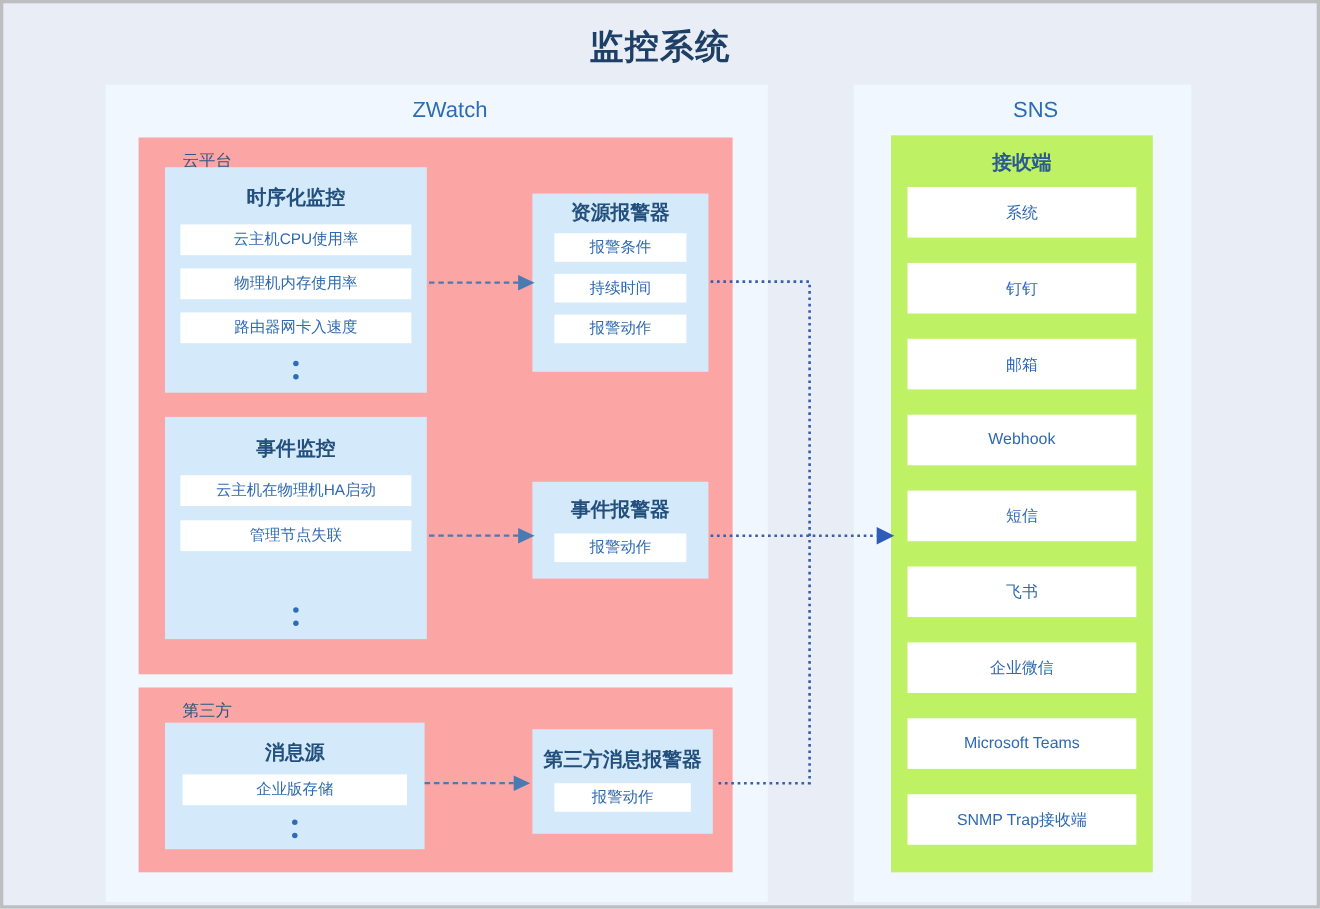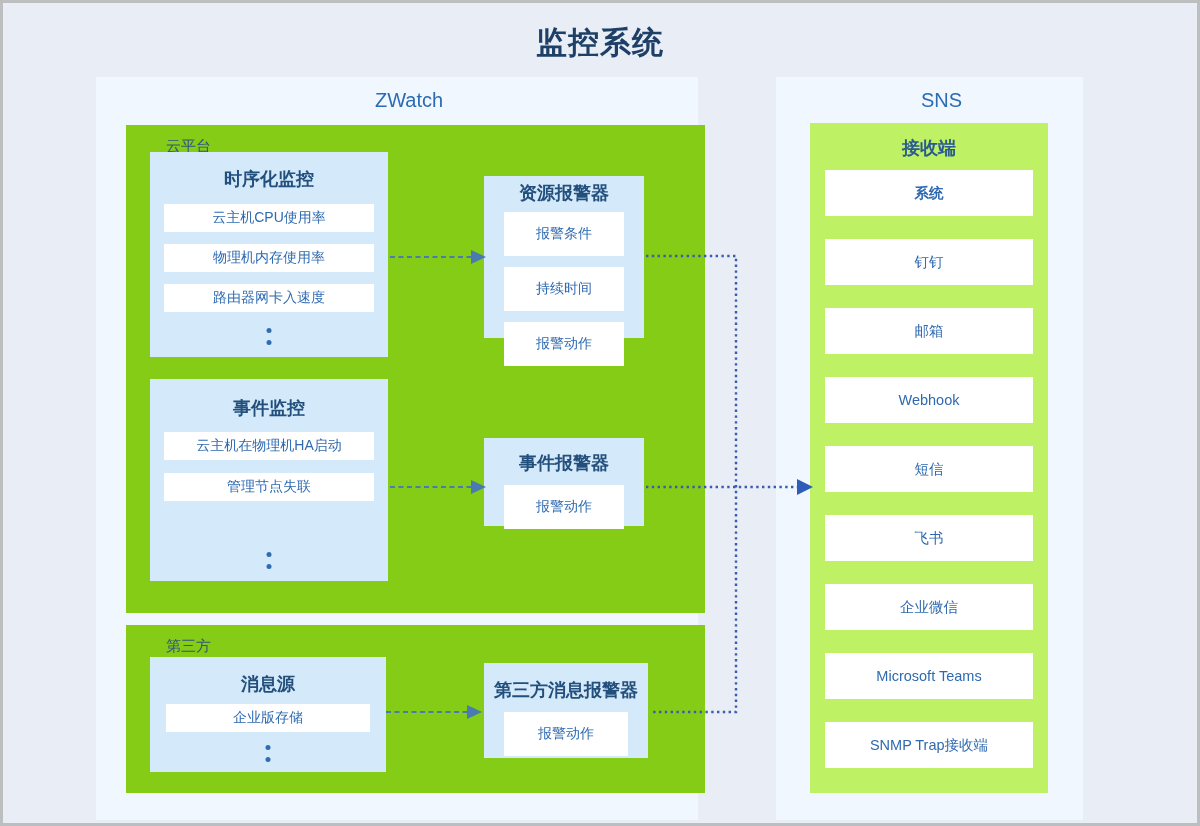--- a/index.html
+++ b/index.html
@@ -10,37 +10,37 @@
   }
   .main-title {
     position:absolute; top:19px; left:0; width:100%; margin:0;
     text-align:center; font-size:31px; font-weight:700; color:#1e3f66; letter-spacing:1px;
   }
   .panel { position:absolute; background:#f0f7fe; }
   .panel-label {
     position:absolute; top:12px; left:12px; width:100%; text-align:center;
     font-size:20px; color:#2b6cb3;
   }
-  .subpanel { position:absolute; background:#84cc16;padding-left:39px; }
+  .subpanel { position:absolute; background:#fca5a5; }
   .subpanel-label { position:absolute; top:12px; left:40px; font-size:15px; color:#2f567f; }
   .box { position:absolute; background:#d4eafa; box-sizing:border-box; }
   .box-title { text-align:center; color:#234f7d; font-size:18px; font-weight:600; line-height:22px; }
   .item {
     background:#ffffff; display:flex; align-items:center; justify-content:center;
     font-size:14px; color:#2f6ab0;
   }
   .mon-item { height:28px; margin:12px 14px 0; }
   .mon-item.first { margin-top:14px; }
   .ev-item { height:28px; margin:13px 14px 0; }
   .ev-item.first { margin-top:9px; }
   .msg-item { height:28px; margin:9px 16px 0; }
-  .alarm-item { height:44px; margin:11px 20px 0; }
+  .alarm-item { height:26px; margin:11px 20px 0; }
   .alarm-item.first { margin-top:8px; }
   .recv-item { height:46px; margin:23px 15px 0; font-size:14.5px; }
-  .recv-item.first { margin-top:11px;font-weight:bold; }
+  .recv-item.first { margin-top:11px; }
   .dots {
     position:absolute; left:50%; transform:translateX(-50%);
     display:flex; flex-direction:column; gap:7px;
   }
   .dots i { width:5px; height:5px; border-radius:50%; background:#2e6db6; }
   .overlay { position:absolute; top:0; left:0; pointer-events:none; z-index:5; }
   .dash { stroke:#4a7ab2; stroke-width:2; stroke-dasharray:5 3.5; fill:none; }
   .dashhead { fill:#4a7ab2; }
   .dotline { stroke:#3a5cae; stroke-width:2.4; stroke-dasharray:2.4 3.4; fill:none; }
   .dothead { fill:#2f5cb8; }

